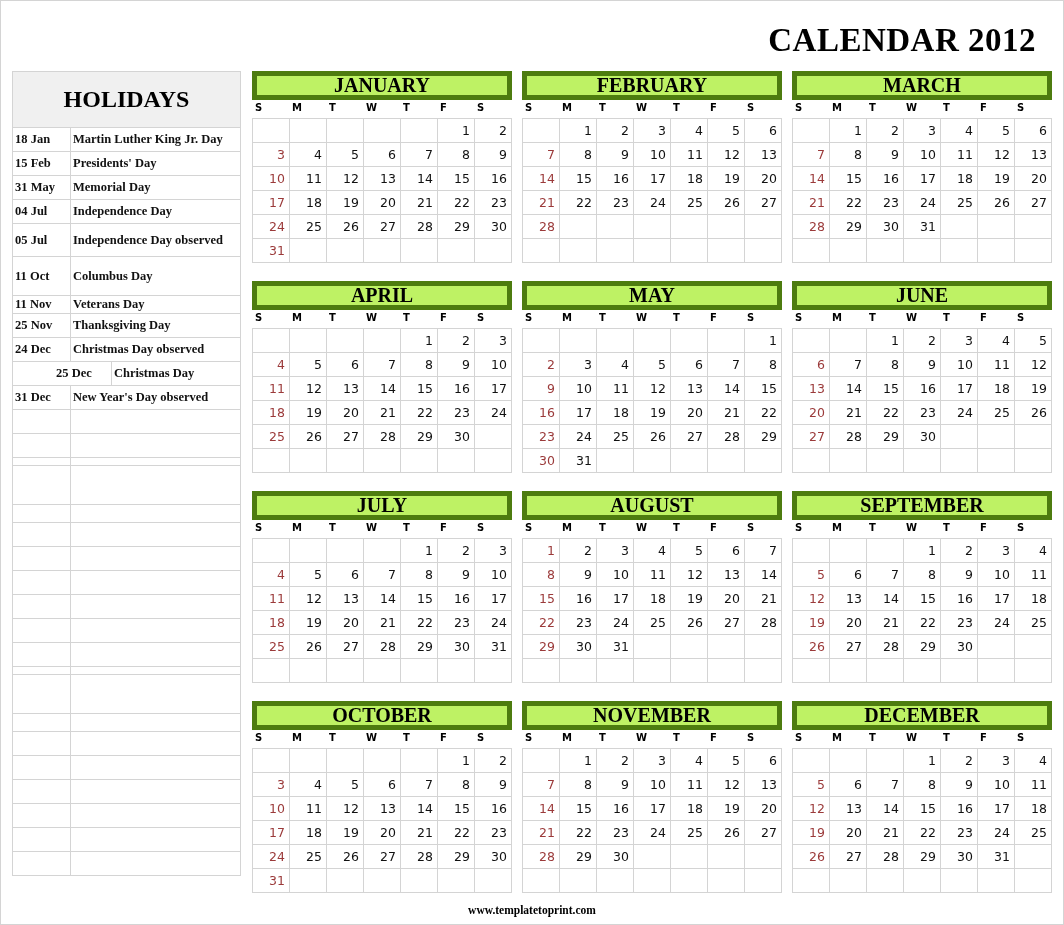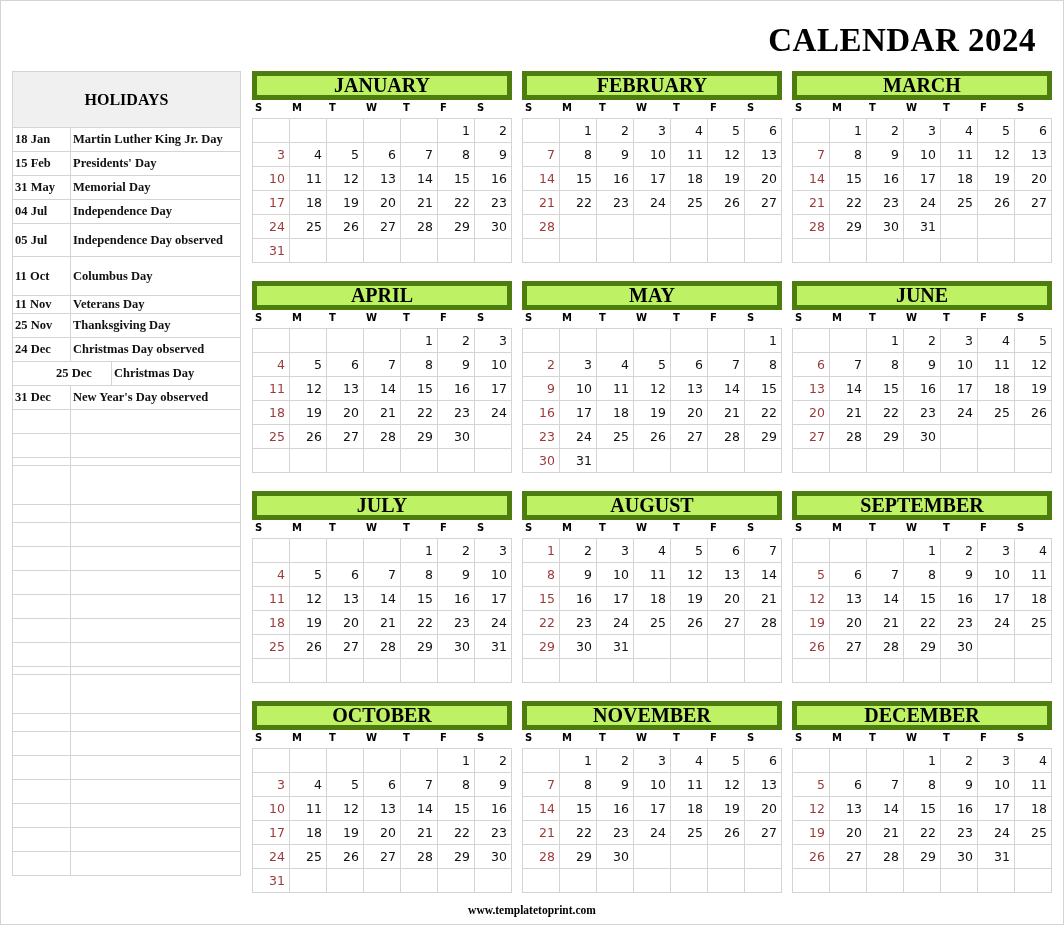--- a/index.html
+++ b/index.html
@@ -2,39 +2,39 @@
 <html><head>
 <meta charset="utf-8">
 <style>
   * { box-sizing: border-box; margin: 0; padding: 0; }
   html, body { width: 1064px; height: 925px; background: #ffffff; overflow: hidden; }
   body { position: relative; font-family: "Liberation Sans", sans-serif; }
   .frame { position: absolute; left: 0; top: 0; width: 1064px; height: 925px; border: 1px solid #d4d4d4; }
   .title { position: absolute; right: 28px; top: 22px; font-family: "Liberation Serif", serif; font-weight: bold; font-size: 33px; color: #000; letter-spacing: 0.5px; }
   
   .hol { position: absolute; left: 12px; top: 71px; width: 229px; }
-  .hol-head { height: 57px; background: #f0f0f0; border: 1px solid #d4d4d4; display: flex; align-items: center; justify-content: center; font-family: "Liberation Serif", serif; font-weight: bold; font-size: 16px; color: #000; }
+  .hol-head { height: 57px; background: #f0f0f0; border: 1px solid #d4d4d4; display: flex; align-items: center; justify-content: center; font-family: "Liberation Serif", serif; font-weight: bold; font-size: 24px; color: #000; }
   .hol-row { display: flex; border-left: 1px solid #d4d4d4; border-right: 1px solid #d4d4d4; border-bottom: 1px solid #d4d4d4; font-family: "Liberation Serif", serif; font-weight: bold; font-size: 12.5px; color: #111; }
   .hol-row .d { width: 58px; border-right: 1px solid #d4d4d4; padding-left: 2px; display: flex; align-items: center; }
   .hol-row .n { flex: 1; padding-left: 2px; display: flex; align-items: center; }
   
   .month { position: absolute; width: 260px; }
   .m-head { height: 29px; background: #bef264; border: 5px solid #4d7c0f; display: flex; align-items: center; justify-content: center; font-family: "Liberation Serif", serif; font-weight: bold; font-size: 20px; color: #000; }
   .dow { height: 18px; display: flex; font-family: "DejaVu Sans", sans-serif; font-weight: bold; font-size: 10px; color: #000; }
   .dow span { width: 37px; padding-left: 3px; line-height: 16px; }
   .grid { display: grid; grid-template-columns: repeat(7, 37px); grid-template-rows: repeat(6, 24px); border-top: 1px solid #d4d4d4; border-left: 1px solid #d4d4d4; width: 260px; }
   .cell { border-right: 1px solid #d4d4d4; border-bottom: 1px solid #d4d4d4; font-family: "DejaVu Sans", sans-serif; font-size: 12.5px; color: #111; text-align: right; padding-right: 4px; line-height: 23px; }
   .cell.sun { color: #9b3a3a; }
   .footer { position: absolute; left: 0; width: 1064px; top: 904px; text-align: center; font-family: "Liberation Serif", serif; font-weight: bold; font-size: 11.5px; color: #000; }
 </style>
 </head>
 <body>
 
 <div class="frame"></div>
-<div class="title">CALENDAR 2024</div>
+<div class="title">CALENDAR 2012</div>
 
 <div class="hol" id="hol">
   <div class="hol-head">HOLIDAYS</div>
     <div class="hol-row" style="height: 24px;">
       <div class="d">18 Jan</div>
       <div class="n">Martin Luther King Jr. Day</div>
     </div>
     <div class="hol-row" style="height: 24px;">
       <div class="d">15 Feb</div>
       <div class="n">Presidents' Day</div>

